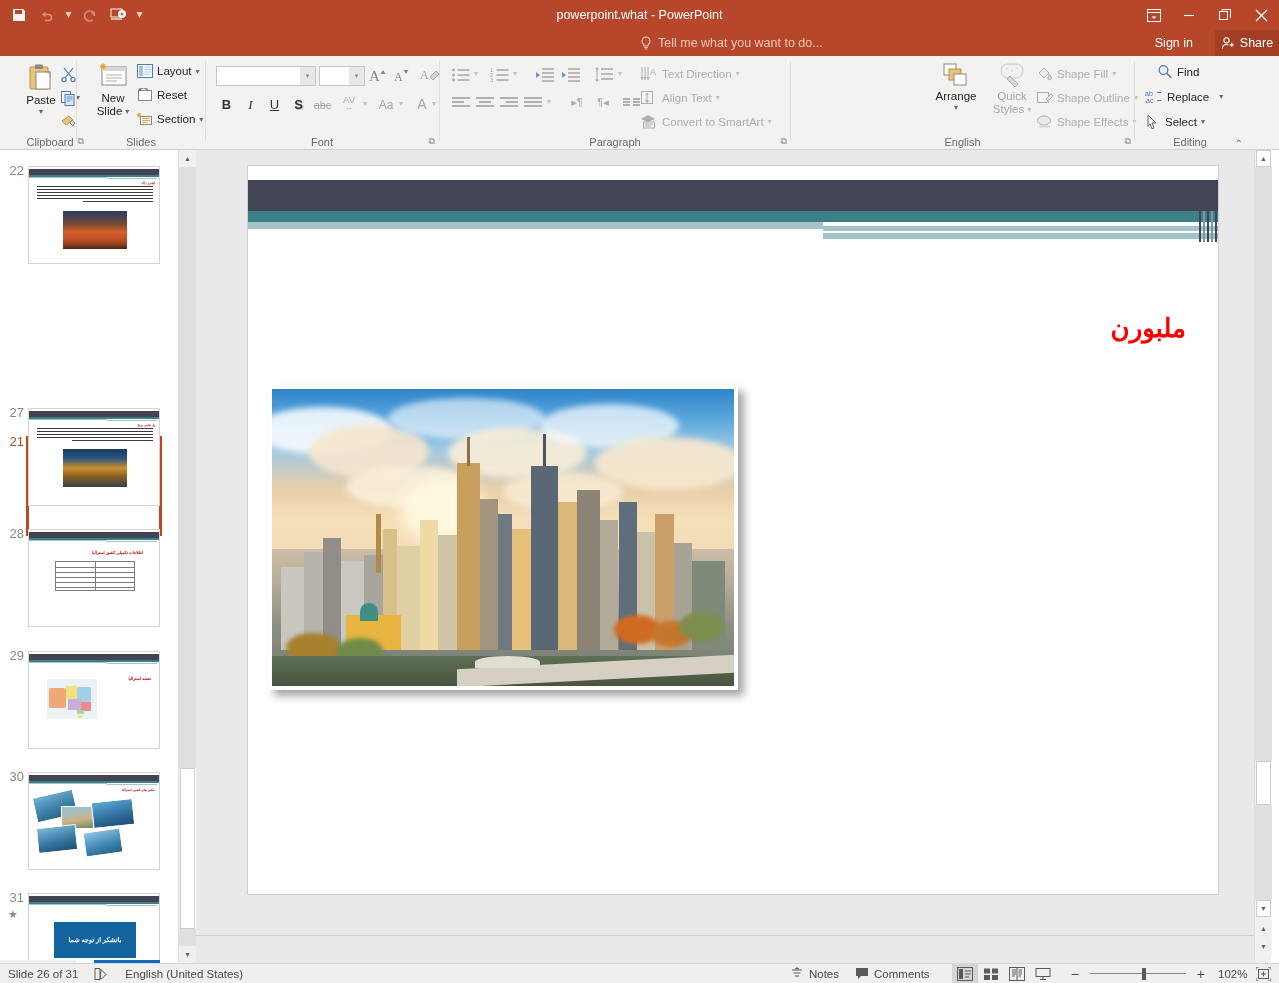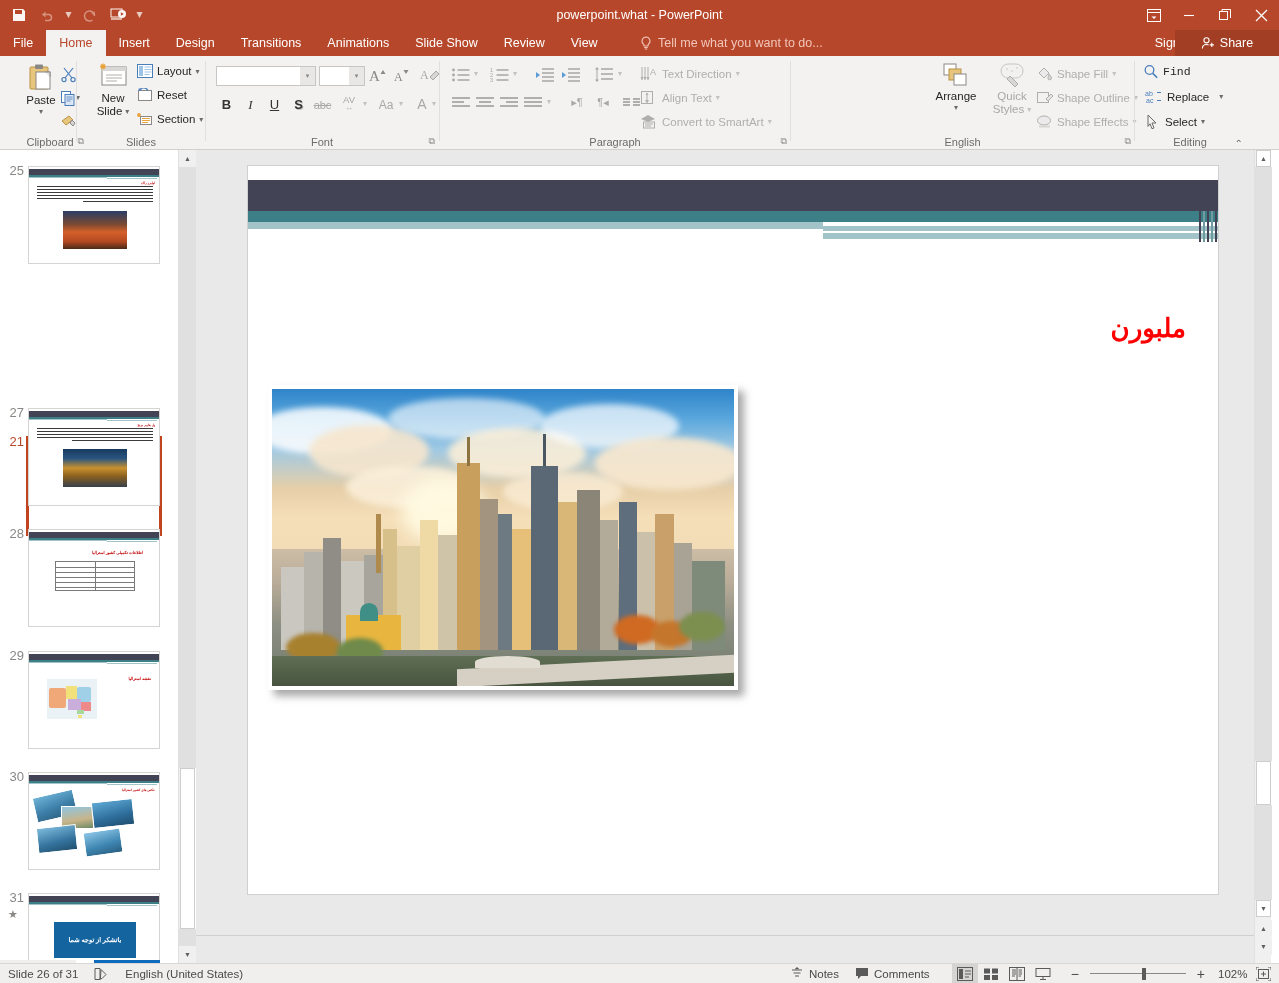--- a/index.html
+++ b/index.html
@@ -48,21 +48,21 @@
   .tellme {
     position:absolute; left:640px; top:0; height:26px; line-height:26px;
     color:#f2c6ba; font-size:12.5px; display:flex; align-items:center; gap:6px;
   }
   .bulb { display:inline-block; }
   .signin {
     position:absolute; right:86px; top:0; height:26px; line-height:26px;
     color:#fff; font-size:12.5px;
   }
   .sharebtn {
-    position:absolute; right:0; top:0; height:26px; width:104px;
+    position:absolute; right:0; top:0; height:26px; width:64px;
     background:#a23e23; color:#fff; font-size:12.5px;
     display:flex; align-items:center; justify-content:center; gap:5px;
   }
 
   
   .ribbon {
     position:absolute; left:0; top:56px; width:1279px; height:94px;
     background:#f3f2f1; border-bottom:1px solid #d2d0ce;
   }
   .rgroup { position:absolute; top:0; height:94px; }
@@ -276,31 +276,20 @@
       </div>
       <div class="wc">
         <svg class="ic" width="13" height="13" viewBox="0 0 13 13">
             <path d="M1 1l11 11M12 1L1 12" stroke="#fff" stroke-width="1.3"></path>
           </svg>
       </div>
     </div>
   </div>
 
   <div class="tabsrow">
-    <div class="tabs">
-      <div class="tab">File</div>
-      <div class="tab active">Home</div>
-      <div class="tab">Insert</div>
-      <div class="tab">Design</div>
-      <div class="tab">Transitions</div>
-      <div class="tab">Animations</div>
-      <div class="tab">Slide Show</div>
-      <div class="tab">Review</div>
-      <div class="tab">View</div>
-    </div>
     <div class="tellme">
       <span class="bulb">
         <svg class="ic" width="12" height="14" viewBox="0 0 12 14">
             <path fill="none" stroke="#f2c6ba" stroke-width="1.1" d="M6 1a4 4 0 0 1 2.6 7A1.6 1.6 0 0 0 8 9.3v.7H4v-.7A1.6 1.6 0 0 0 3.4 8 4 4 0 0 1 6 1z"></path>
             <path d="M4.3 11.5h3.4M4.8 13h2.4" stroke="#f2c6ba" stroke-width="1.1"></path>
           </svg>
       </span>
       <span>Tell me what you want to do...</span>
     </div>
     <div class="signin">Sign in</div>
@@ -626,21 +615,21 @@
         <span>Shape Effects</span>
         <span class="caret dis">▾</span>
       </div>
 
       <div class="glabel">English</div>
       <div class="dlg" style="right:3px;">⧉</div>
     </div>
     <div class="rsep" style="left:1134px;"></div>
 
     <div class="rgroup" style="left:1135px;width:110px;">
-      <div class="smbtn" style="left:8px;top:8px;font-family:Liberation Mono, monospace;">
+      <div class="smbtn" style="left:22px;top:8px;">
         <span>
           <svg class="ic" width="16" height="15" viewBox="0 0 16 15">
               <circle cx="6.5" cy="6" r="4.3" fill="none" stroke="#4a7ebb" stroke-width="1.3"></circle>
               <path d="M9.8 9.4l4.4 4.4" stroke="#4a7ebb" stroke-width="1.6"></path>
             </svg>
         </span>
         <span>Find</span>
       </div>
       <div class="smbtn" style="left:10px;top:33px;">
         <span>
@@ -662,21 +651,21 @@
         <span>Select</span>
         <span class="caret">▾</span>
       </div>
       <div class="glabel">Editing</div>
       <div style="position:absolute;right:2px;bottom:1px;font-size:10px;color:#6b6b6b;">⌃</div>
     </div>
   </div>
 
   <div class="thumbpane">
 
-    <div class="thumbnum" style="left:2px;top:13px;">25</div>
+    <div class="thumbnum" style="left:2px;top:13px;">22</div>
     <div class="slidebox" style="left:28px;top:16px;width:132px;height:98px;">
       <div class="mini-dark" style="left:0;top:2px;width:132px;height:6px;"></div>
       <div class="mini-teal" style="left:0;top:8px;width:132px;height:2px;"></div>
       <div class="mini-lteal" style="left:0;top:10px;width:78px;height:1px;"></div>
       <div class="mini-lteal" style="left:78px;top:11px;width:50px;height:1px;"></div>
       <div class="mini-title" style="right:4px;top:14px;font-size:3.2px;">اوایرز راک</div>
       <div class="mini-lines" style="left:8px;top:19px;width:116px;">
         <div class="mini-line" style="width:100%;"></div>
           <div class="mini-line" style="width:100%;"></div>
         <div class="mini-line" style="width:100%;"></div>

